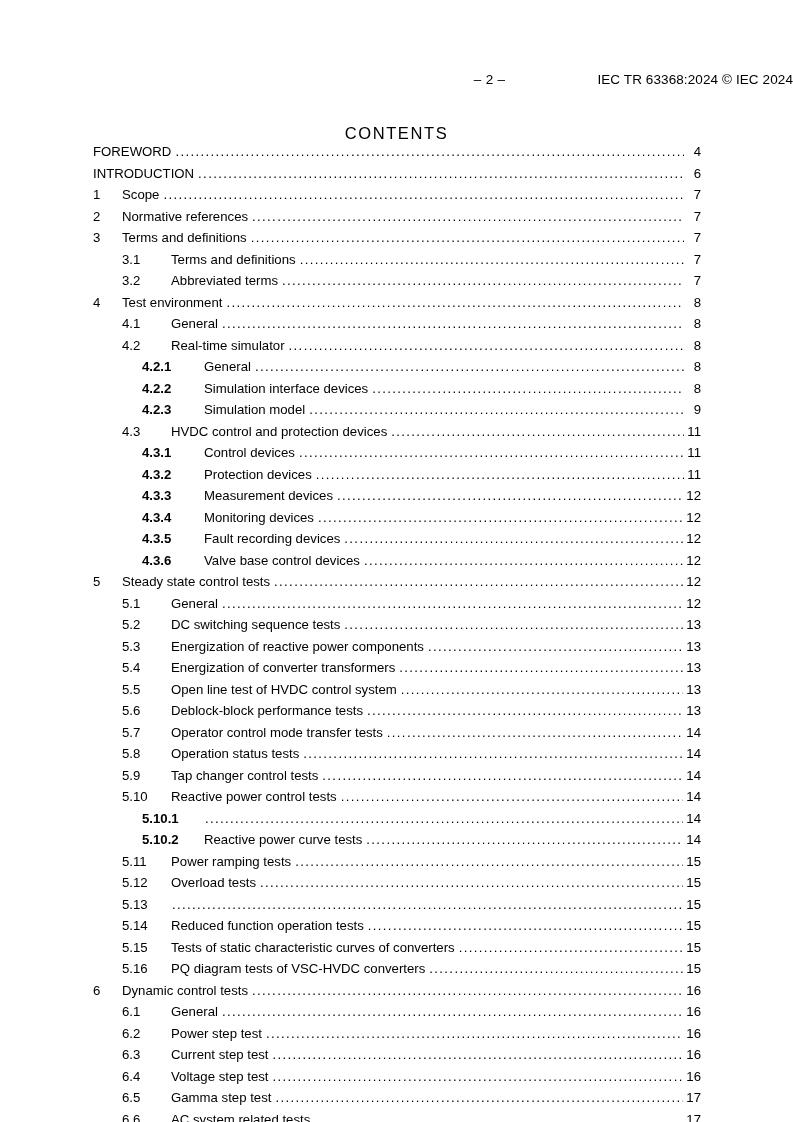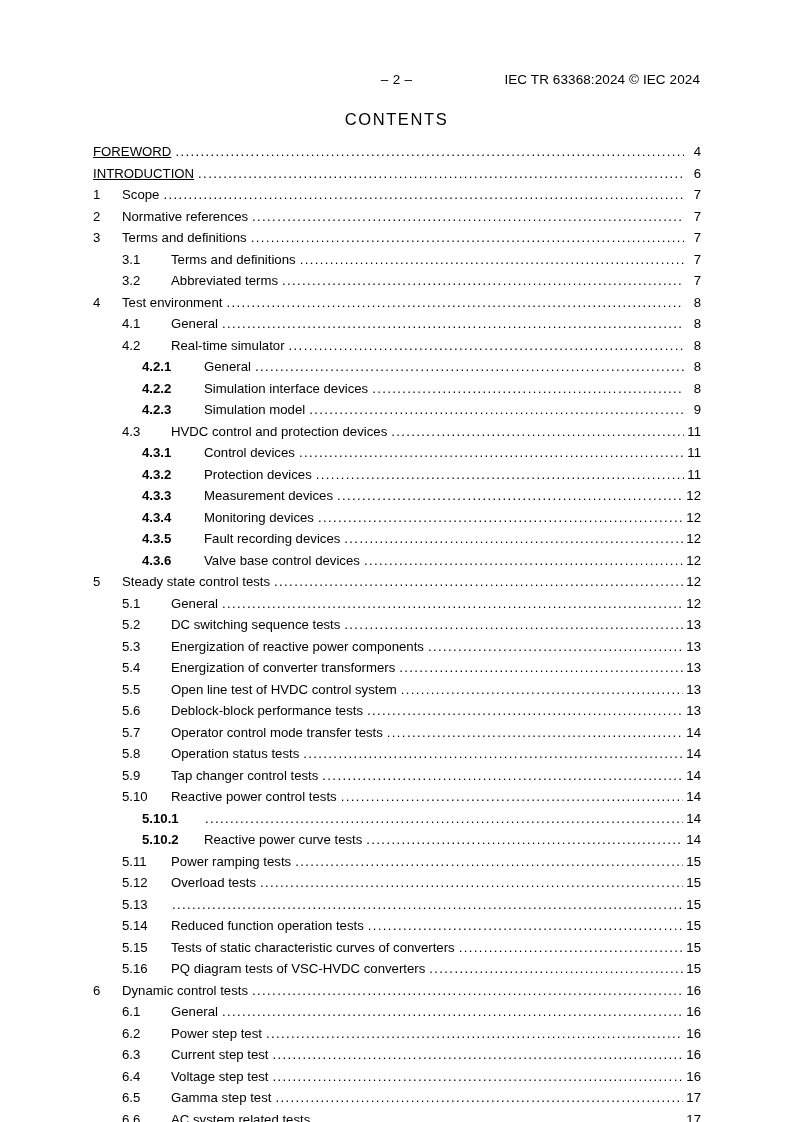--- a/index.html
+++ b/index.html
@@ -31,26 +31,25 @@
     display: flex;
     justify-content: flex-end;
     align-items: baseline;
     font-size: 13.5px;
   }
   .header .page-num {
     margin-right: 92px;
     letter-spacing: 0.3px;
   }
   .header .doc-ref {
-    margin-right: 93px;
     letter-spacing: 0.1px;
   }
   .contents-title {
     position: absolute;
-    top: 110px;
+    top: 124px;
     left: 0;
     width: 793px;
     text-align: center;
     font-size: 16.5px;
     letter-spacing: 1.6px;
   }
   .toc {
     position: absolute;
     top: 141px;
     left: 93px;
@@ -81,21 +80,21 @@
     color: #000;
   }
   .toc-row .pg {
     flex: 0 0 auto;
     text-align: right;
     min-width: 14px;
     padding-left: 2px;
   }
   
   .lvl-front .num { width: 0; }
-  .lvl-front .label { padding-left: 0; text-decoration: underline; }
+  .lvl-front .label { padding-left: 0; }
 
   .lvl1 .num { width: 29px; }
   .lvl2 .num { width: 49px; margin-left: 29px; }
   .lvl3 .num { width: 62px; margin-left: 49px; font-weight: bold; }
 
   .lvl-front { margin-left: 0; }
 </style>
 </head>
 <body>
 

